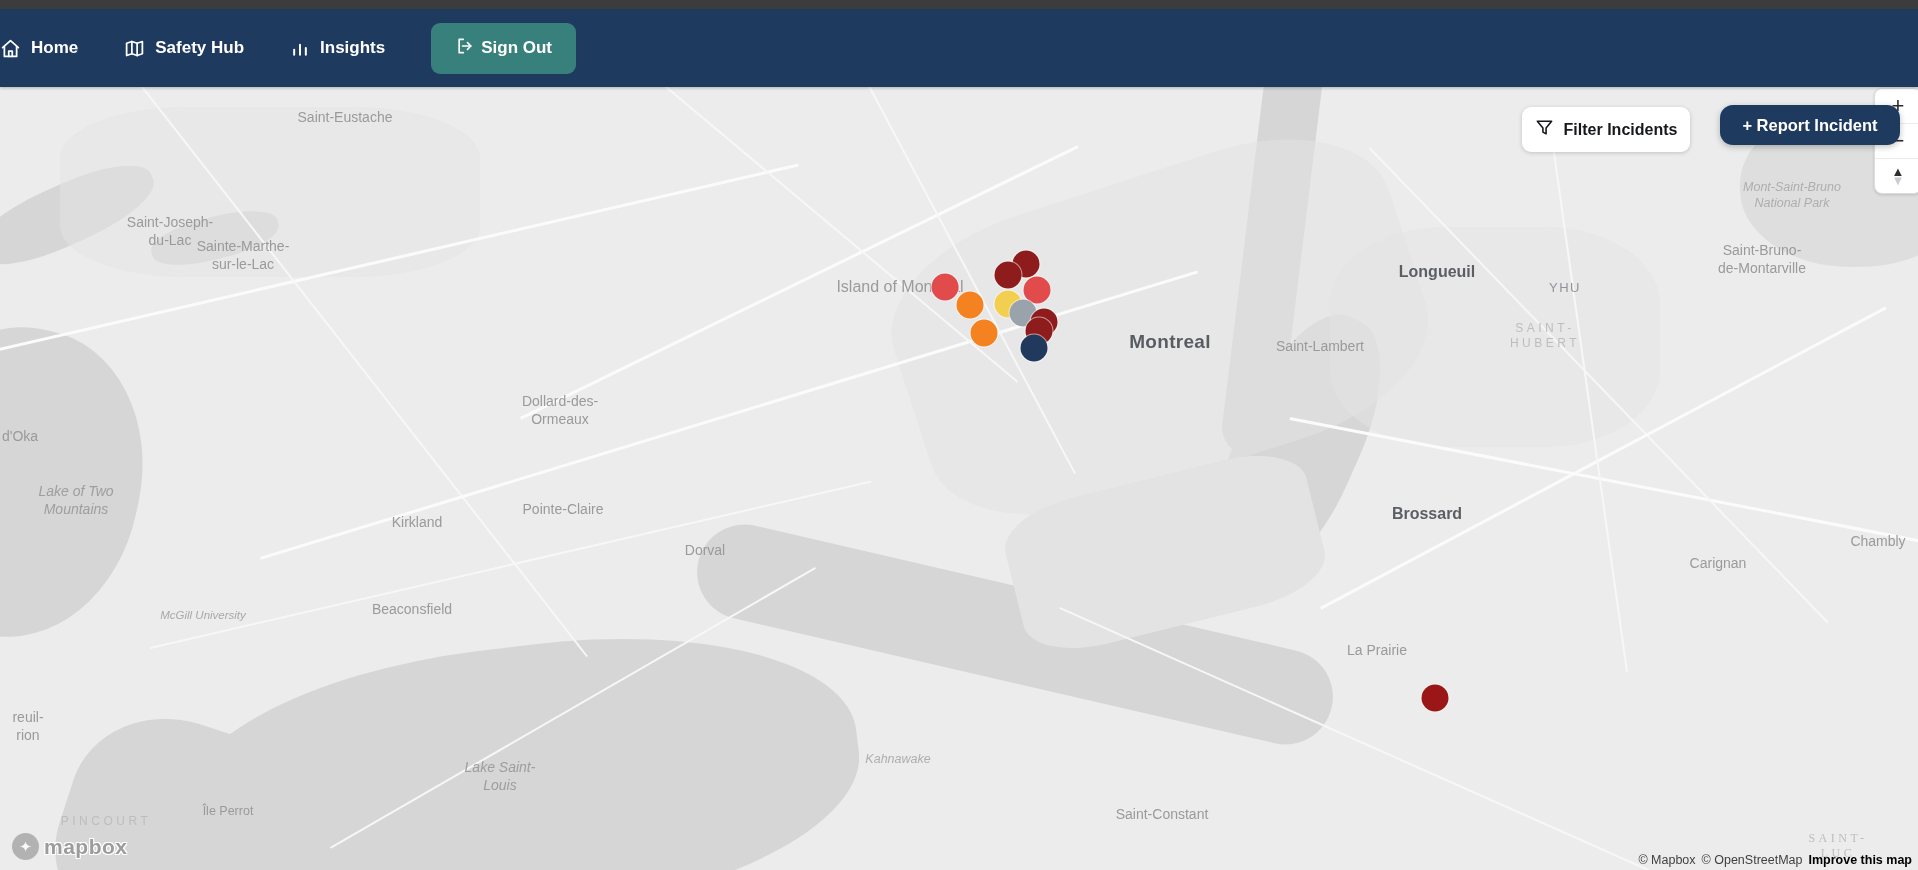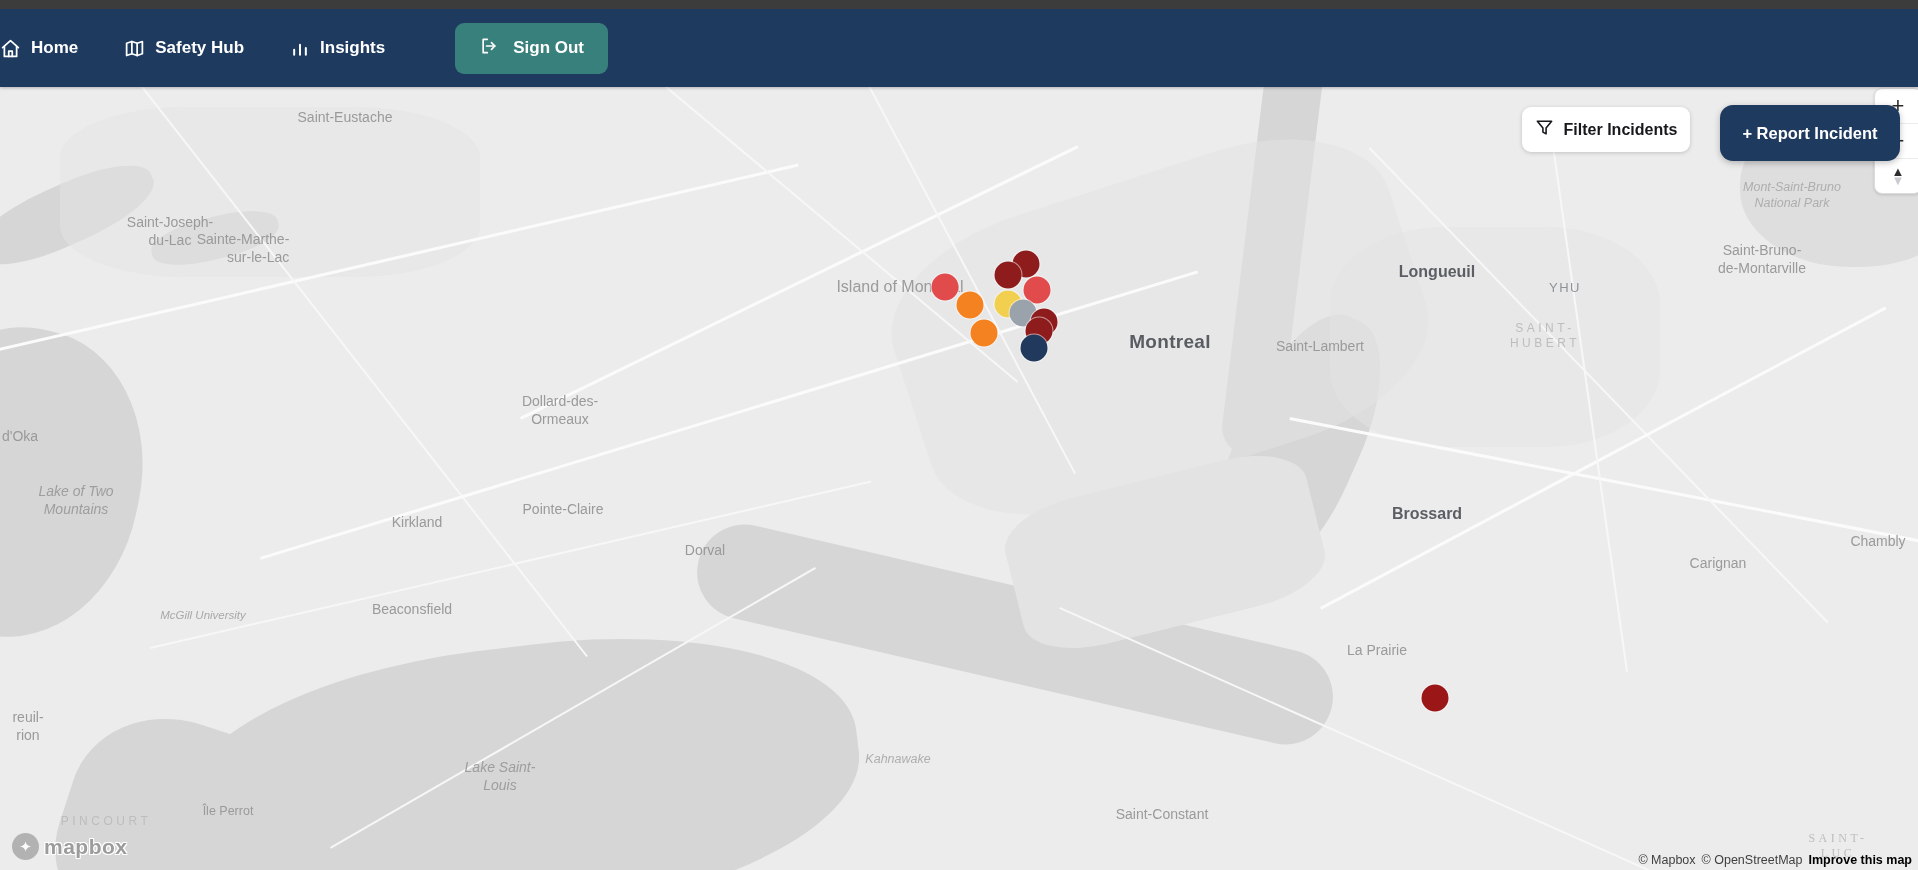--- a/index.html
+++ b/index.html
@@ -14,23 +14,23 @@
   .header{
     position:absolute;left:0;top:9px;width:1918px;height:78px;background:#1e3a5f;
     display:flex;align-items:center;justify-content:space-between;z-index:50;
     box-shadow:0 1px 3px rgba(0,0,0,.25);
   }
   .app-title{color:#ffffff;font-size:25px;font-weight:700;margin-left:20px;letter-spacing:.2px;}
   .nav{display:flex;align-items:center;gap:46px;margin-right:38px;}
   .nav-item{display:flex;align-items:center;gap:10px;color:#ffffff;font-size:17px;font-weight:600;cursor:pointer;}
   .nav-item svg{display:block;}
   .signout-btn{
-    display:flex;align-items:center;gap:14px;background:#38807b;color:#fff;
+    display:flex;align-items:center;gap:6px;background:#38807b;color:#fff;
     font-size:17px;font-weight:600;border:none;border-radius:9px;
-    padding:13px 24px;cursor:pointer;margin-left:24px;
+    padding:13px 24px;cursor:pointer;
   }
   
   .map{position:absolute;left:0;top:87px;width:1918px;height:783px;background:#ececec;overflow:hidden;}
   .deco{position:absolute;pointer-events:none;}
   .water{background:#d6d6d6;}
   .patch{background:#e3e3e3;}
   .road{position:absolute;height:3px;background:#fbfbfb;transform-origin:0 0;pointer-events:none;}
   .road.thin{height:2px;background:#f7f7f7;}
   
   .map-label{
@@ -54,21 +54,21 @@
     box-shadow:0 0 0 1px rgba(255,255,255,.55);
   }
   
   .filter-btn{
     position:absolute;left:1522px;top:107px;width:168px;height:45px;
     background:#ffffff;border:none;border-radius:9px;display:flex;align-items:center;justify-content:center;
     gap:10px;font-size:16px;font-weight:600;color:#16181c;cursor:pointer;z-index:30;
     box-shadow:0 1px 4px rgba(0,0,0,.18);font-family:inherit;
   }
   .report-btn{
-    position:absolute;left:1720px;top:105px;width:180px;height:56px;
+    position:absolute;left:1720px;top:105px;width:180px;height:40px;
     background:#1e3a5f;border:none;border-radius:13px;color:#ffffff;
     font-size:16.5px;font-weight:600;cursor:pointer;z-index:31;
     box-shadow:0 2px 6px rgba(0,0,0,.25);font-family:inherit;
   }
   
   .map-ctrl{
     position:absolute;left:1874px;top:88px;width:46px;height:104px;
     background:#ffffff;border:1px solid #dcdcdc;border-radius:8px;z-index:25;
     box-shadow:0 1px 3px rgba(0,0,0,.15);display:flex;flex-direction:column;
   }
@@ -175,21 +175,21 @@
   <div class="road thin" style="left:1370px;top:60px;width:660px;transform:rotate(46deg);"></div>
   <div class="road" style="left:1320px;top:520px;width:640px;transform:rotate(-28deg);"></div>
   <div class="road thin" style="left:1060px;top:520px;width:900px;transform:rotate(24deg);"></div>
   <div class="road thin" style="left:1550px;top:30px;width:560px;transform:rotate(82deg);"></div>
   <div class="road thin" style="left:330px;top:760px;width:560px;transform:rotate(-30deg);"></div>
 
   <div id="map-labels">
       <div class="map-label town" style="left: 345px; top: 31px;">Saint-Eustache</div>
       <div class="map-label town" style="left: 170px; top: 144px;">Saint-Joseph-
 du-Lac</div>
-      <div class="map-label town" style="left: 243px; top: 161px; text-align: right;">Sainte-Marthe-
+      <div class="map-label town" style="left: 243px; top: 168px;">Sainte-Marthe-
 sur-le-Lac</div>
       <div class="map-label town" style="left: 20px; top: 350px;">d'Oka</div>
       <div class="map-label water-lbl" style="left: 76px; top: 413px;">Lake of Two
 Mountains</div>
       <div class="map-label town" style="left: 560px; top: 323px;">Dollard-des-
 Ormeaux</div>
       <div class="map-label town" style="left: 417px; top: 436px;">Kirkland</div>
       <div class="map-label town" style="left: 563px; top: 423px;">Pointe-Claire</div>
       <div class="map-label town" style="left: 705px; top: 464px;">Dorval</div>
       <div class="map-label town" style="left: 412px; top: 523px;">Beaconsfield</div>

